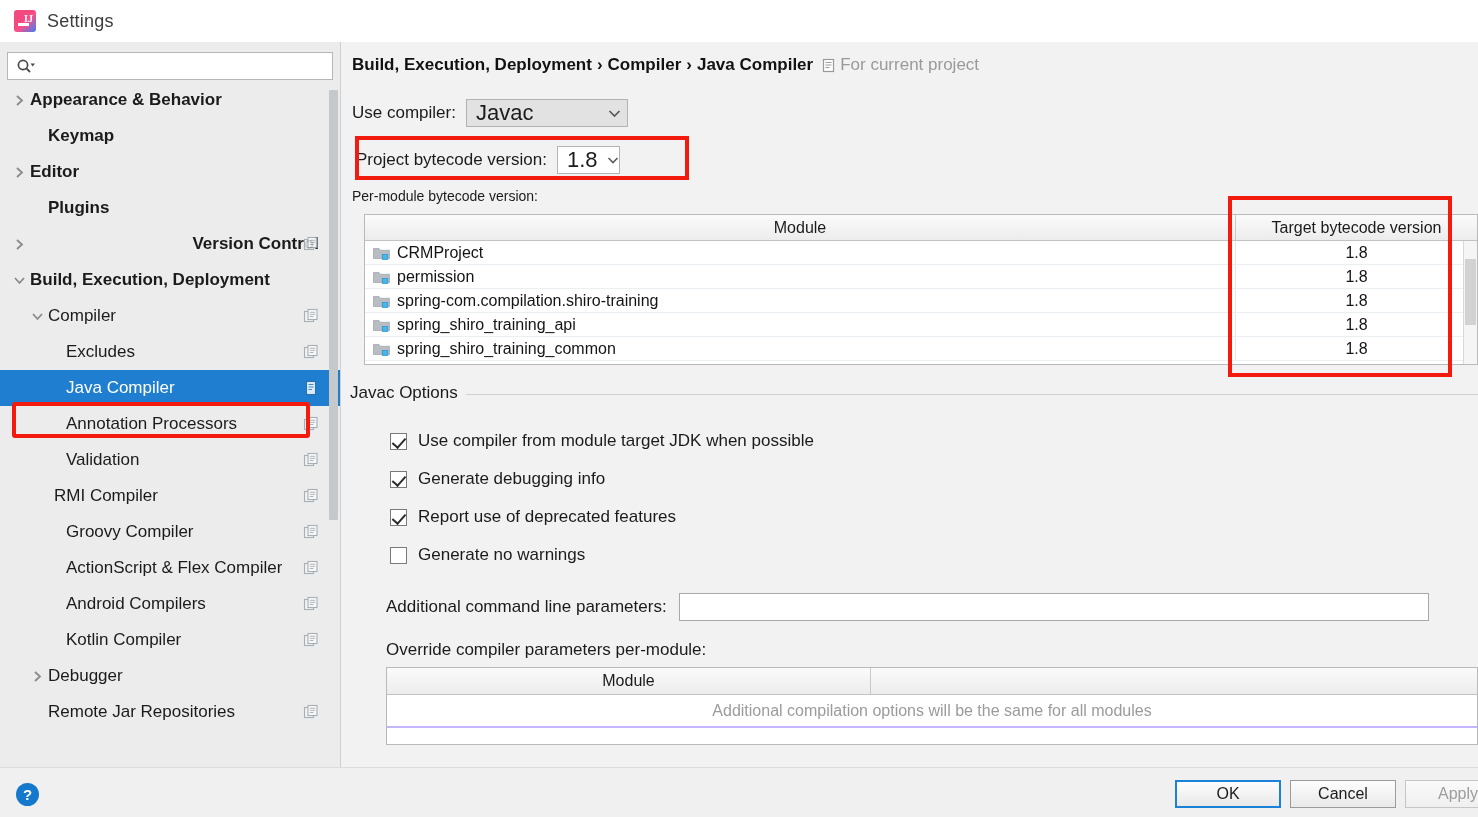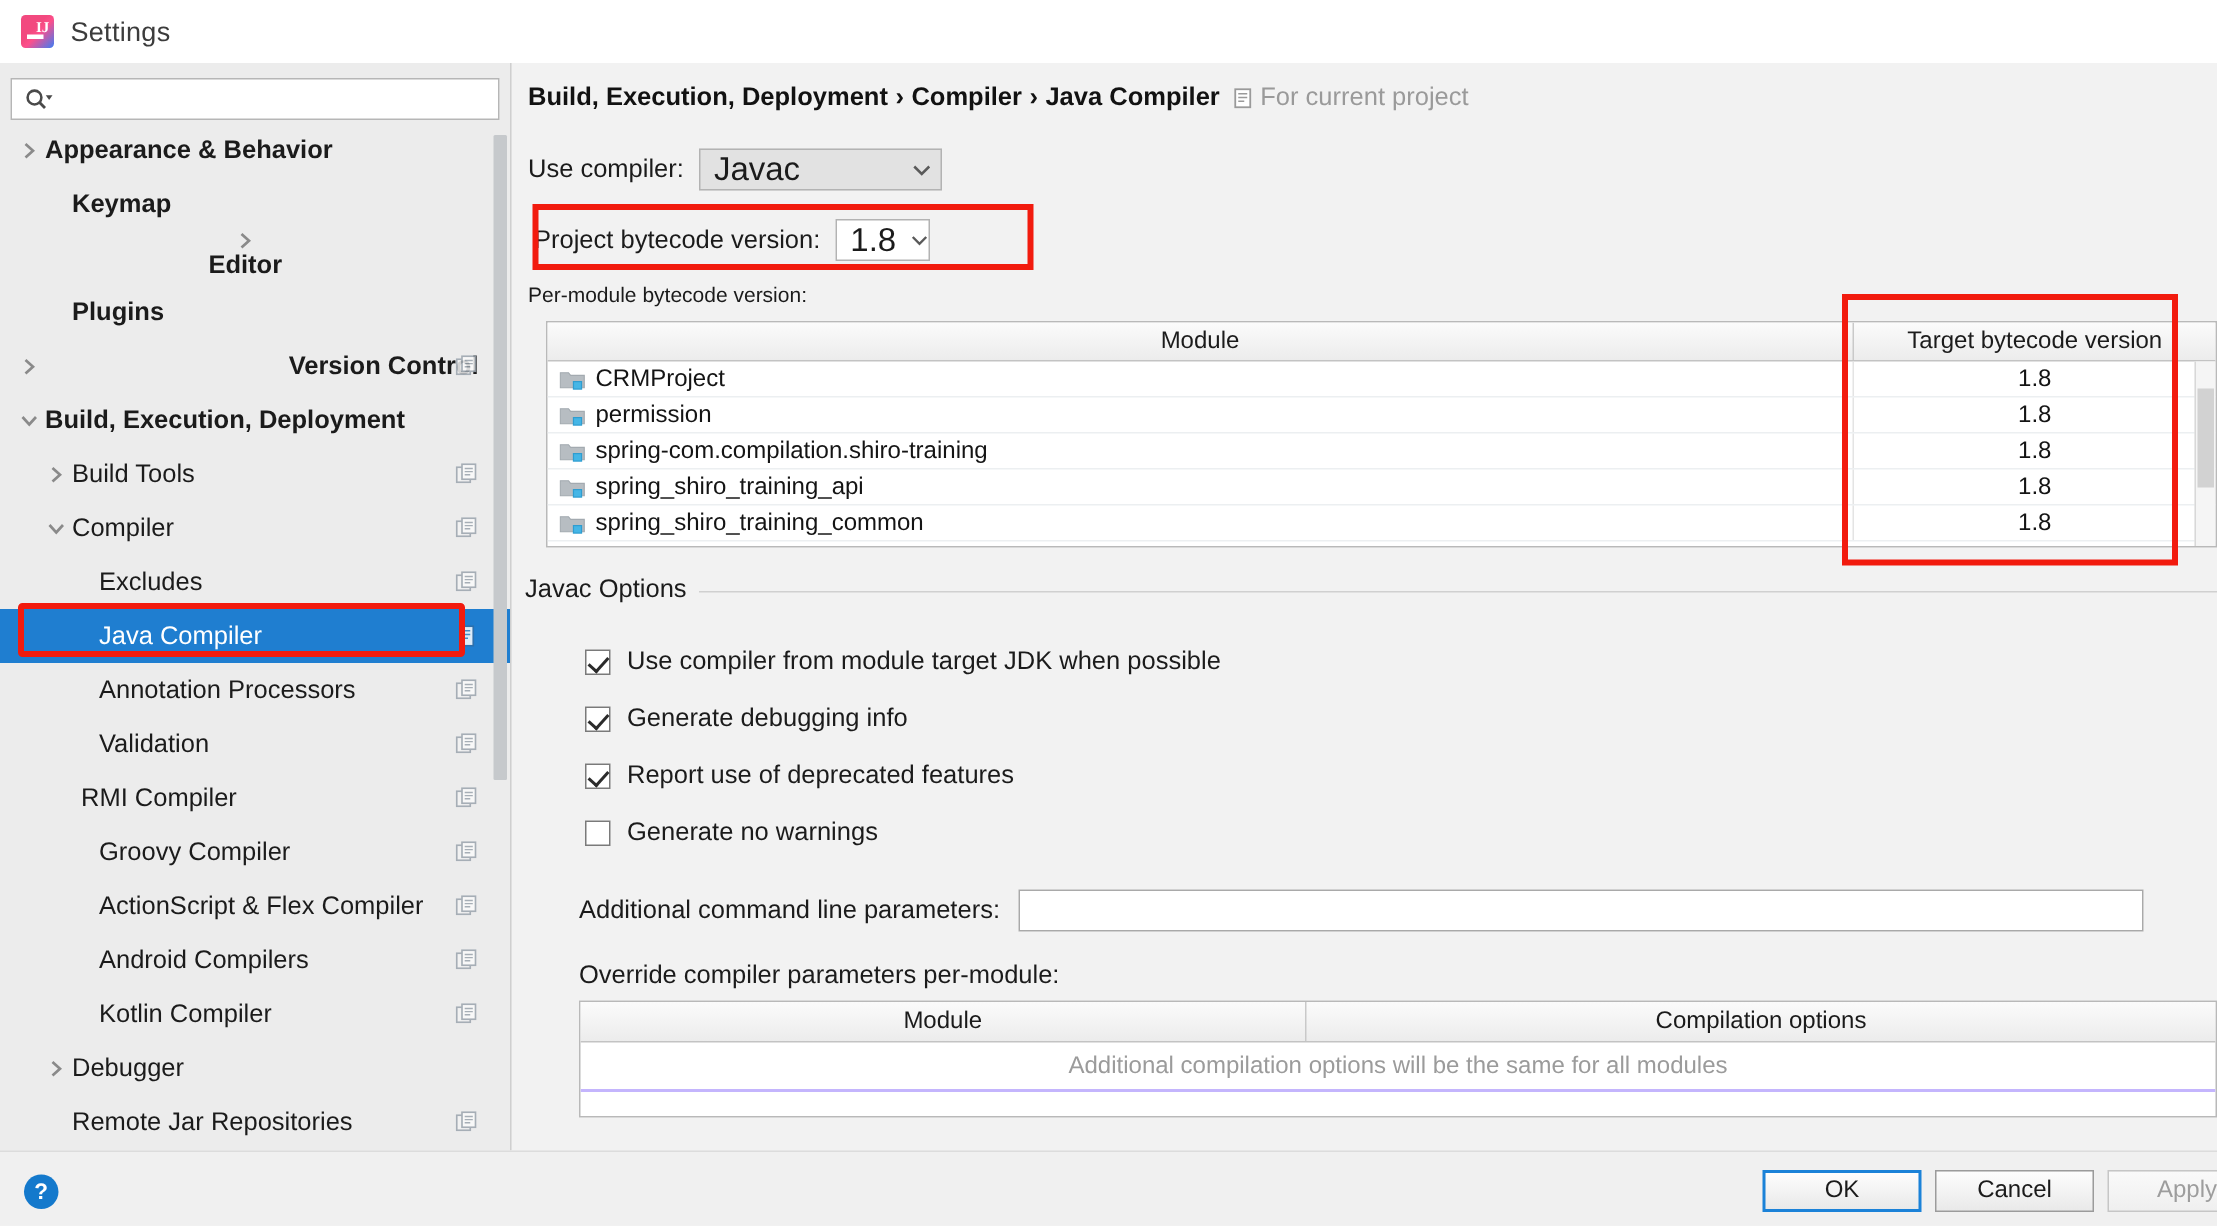--- a/index.html
+++ b/index.html
@@ -244,21 +244,21 @@
               <svg width="11" height="13" viewBox="0 0 11 13">
                 <polyline points="3,2 8,6.5 3,11" fill="none" stroke="#8a8a8a" stroke-width="1.8"></polyline>
               </svg>
             </span>
             <span class="tlabel bold">Appearance &amp; Behavior</span>
           </div>
           <div class="trow" style="padding-left: 26px;">
             <span class="arrow"></span>
             <span class="tlabel bold">Keymap</span>
           </div>
-          <div class="trow" style="padding-left: 8px; flex-direction: column;">
+          <div class="trow" style="padding-left: 8px;">
             <span class="arrow">
               <svg width="11" height="13" viewBox="0 0 11 13">
                 <polyline points="3,2 8,6.5 3,11" fill="none" stroke="#8a8a8a" stroke-width="1.8"></polyline>
               </svg>
             </span>
             <span class="tlabel bold">Editor</span>
           </div>
           <div class="trow" style="padding-left: 26px;">
             <span class="arrow"></span>
             <span class="tlabel bold">Plugins</span>
@@ -280,37 +280,20 @@
               </svg>
             </span>
           </div>
           <div class="trow" style="padding-left: 8px;">
             <span class="arrow">
               <svg width="13" height="11" viewBox="0 0 13 11">
                 <polyline points="2,3 6.5,8 11,3" fill="none" stroke="#8a8a8a" stroke-width="1.8"></polyline>
               </svg>
             </span>
             <span class="tlabel bold">Build, Execution, Deployment</span>
-          </div>
-          <div class="trow" style="padding-left: 26px;">
-            <span class="arrow">
-              <svg width="11" height="13" viewBox="0 0 11 13">
-                <polyline points="3,2 8,6.5 3,11" fill="none" stroke="#8a8a8a" stroke-width="1.8"></polyline>
-              </svg>
-            </span>
-            <span class="tlabel">Build Tools</span>
-            <span class="badge">
-              <svg width="16" height="16" viewBox="0 0 16 16">
-                <rect x="1.5" y="3.5" width="9" height="10" fill="#f4f4f4" stroke="#9aa4ad" stroke-width="1.1"></rect>
-                <rect x="5" y="1.5" width="9" height="10" fill="#fbfbfb" stroke="#9aa4ad" stroke-width="1.1"></rect>
-                <line x1="6.8" y1="4.3" x2="12.2" y2="4.3" stroke="#9aa4ad" stroke-width=".9"></line>
-                <line x1="6.8" y1="6.4" x2="12.2" y2="6.4" stroke="#9aa4ad" stroke-width=".9"></line>
-                <line x1="6.8" y1="8.5" x2="10.5" y2="8.5" stroke="#9aa4ad" stroke-width=".9"></line>
-              </svg>
-            </span>
           </div>
           <div class="trow" style="padding-left: 26px;">
             <span class="arrow">
               <svg width="13" height="11" viewBox="0 0 13 11">
                 <polyline points="2,3 6.5,8 11,3" fill="none" stroke="#8a8a8a" stroke-width="1.8"></polyline>
               </svg>
             </span>
             <span class="tlabel">Compiler</span>
             <span class="badge">
               <svg width="16" height="16" viewBox="0 0 16 16">
@@ -598,21 +581,20 @@
     <div class="row-addparams">
       <span class="lbl">Additional command line parameters:</span>
       <input class="textfield" value="" placeholder="" style="">
     </div>
 
     <div class="row-override">Override compiler parameters per-module:</div>
 
     <div class="ovr-table">
       <div class="ov-head">
         <div class="o1">Module</div>
-        <div class="o2">Compilation options</div>
       </div>
       <div class="ov-body">
         <span class="ov-empty">Additional compilation options will be the same for all modules</span>
       </div>
     </div>
   </div>
 
   <div class="footer">
     <button class="help-btn">?</button>
     <button class="btn ok">OK</button>

